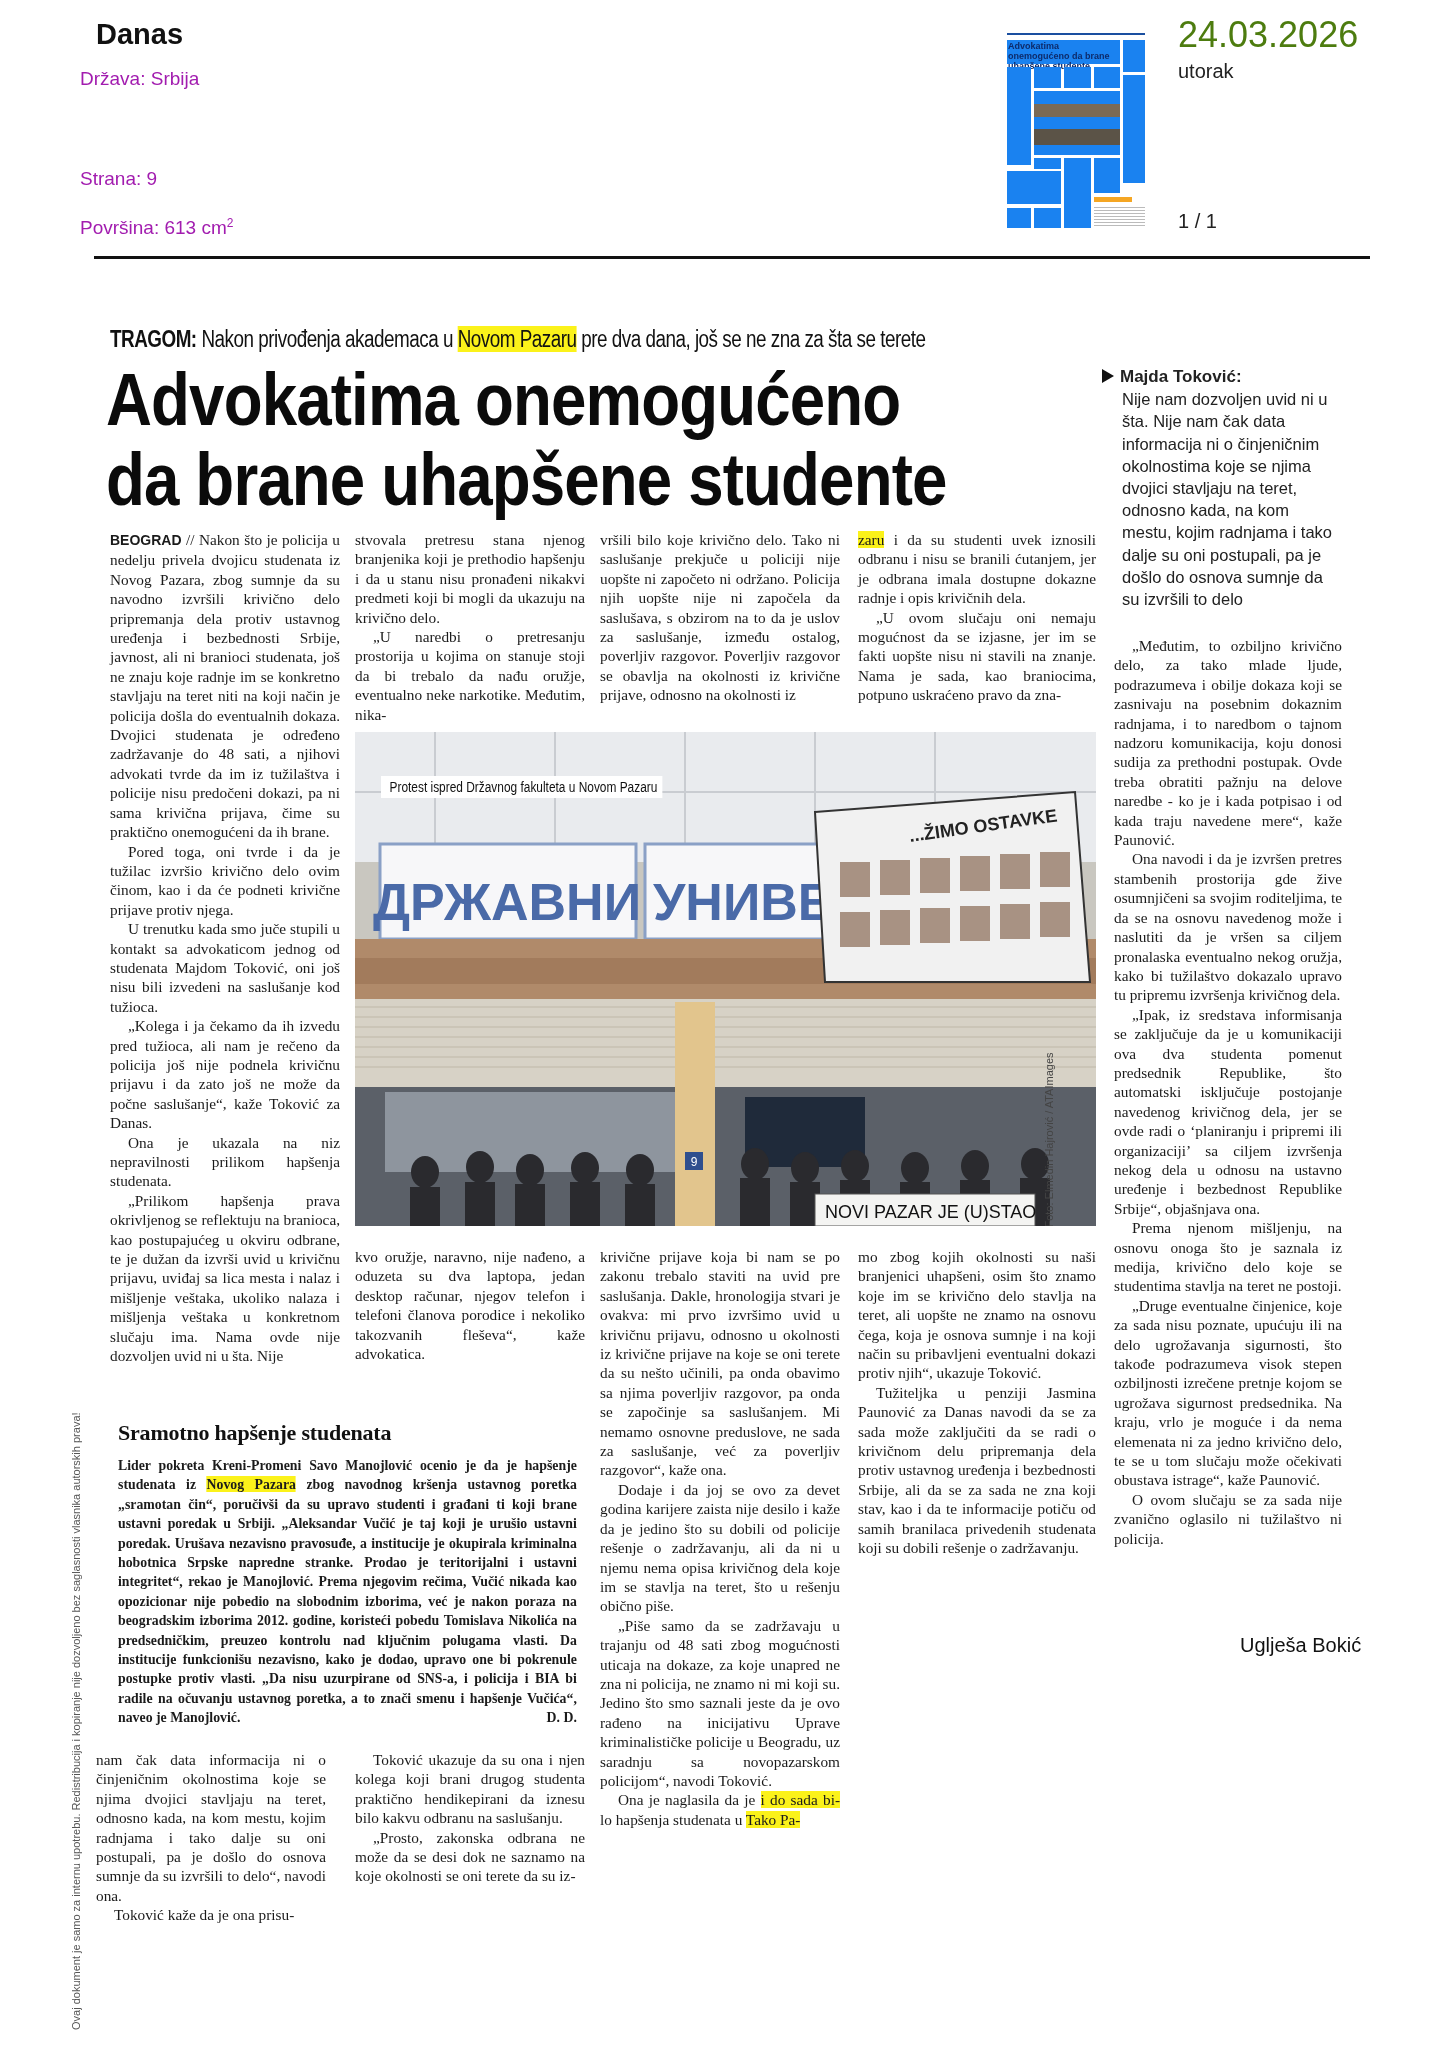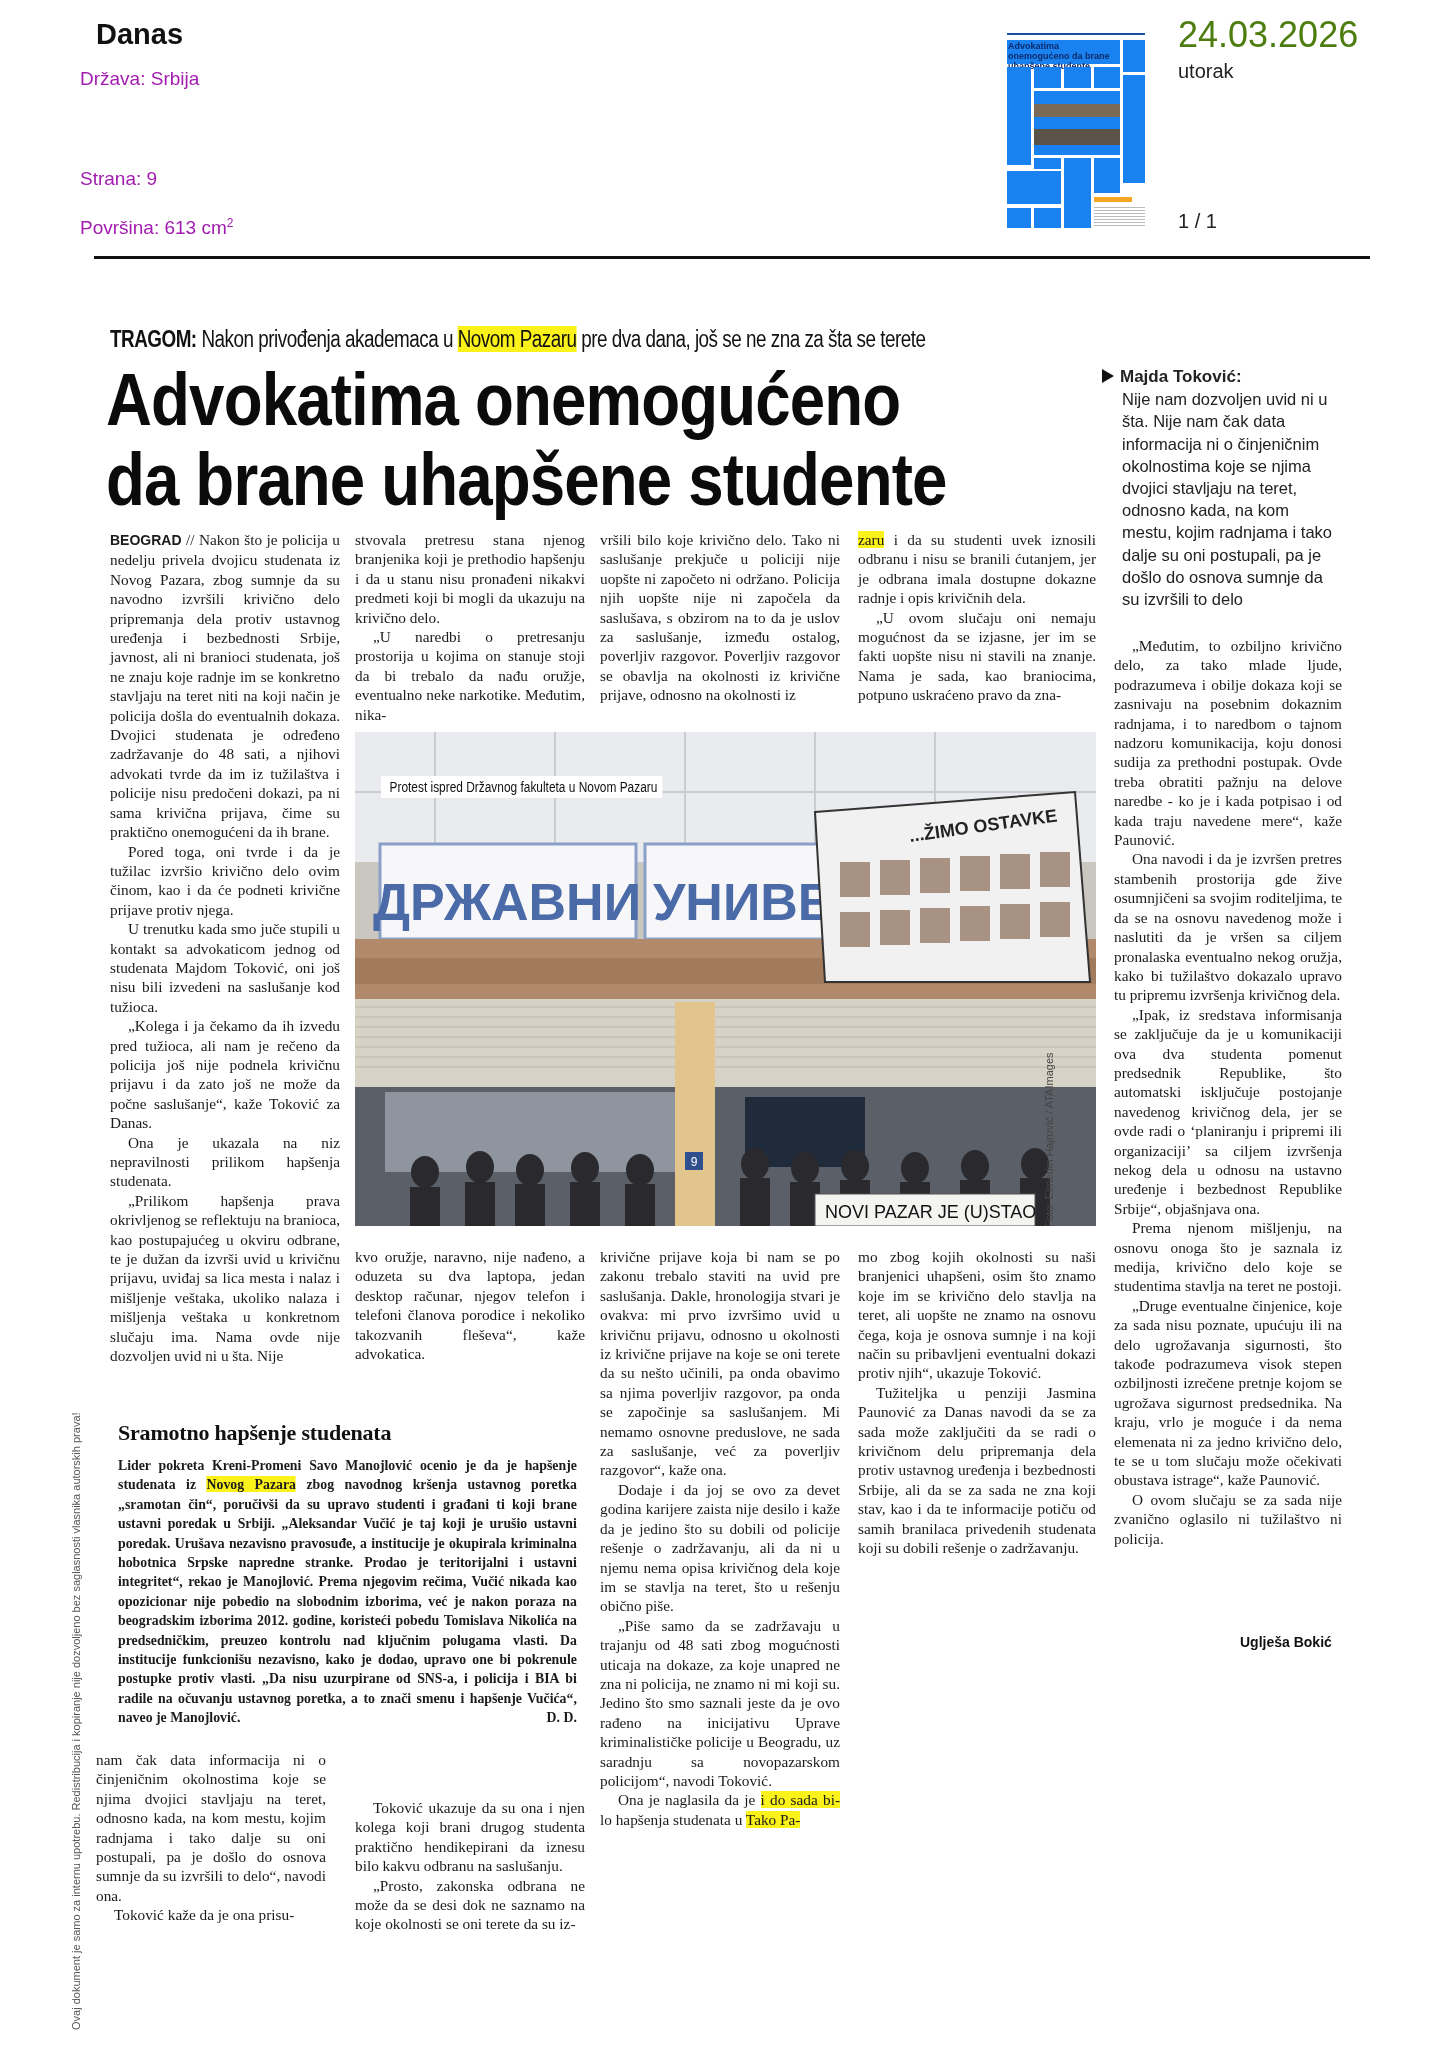--- a/index.html
+++ b/index.html
@@ -30,21 +30,21 @@
   .quote-box .arrow { display:inline-block; width:0; height:0; border-top:7px solid transparent; border-bottom:7px solid transparent; border-left:12px solid #111; margin-right:6px; vertical-align:-1px; }
 
   .photo { left:355px; top:732px; width:741px; height:494px; overflow:hidden; background:#c9c7c0; }
   .photo .caption { position:absolute; left:26px; top:44px; background:#fff; font-family:"Liberation Sans", sans-serif; font-size:14px; padding:3px 6px 3px 10px; transform:scaleX(0.85); transform-origin:left; white-space:nowrap; }
   .photo .credit { position:absolute; right:-40px; bottom:80px; transform:rotate(-90deg); font-size:11px; color:#444; font-family:"Liberation Sans", sans-serif; white-space:nowrap; }
 
   .sidebar-box { left:118px; top:1420px; width:460px; font-family:Liberation Serif, serif; }
   .sidebar-title { font-size:22px; font-weight:900; margin-bottom:10px; letter-spacing:-0.2px; }
   .sidebar-body { font-size:14.4px; line-height:19.4px; font-weight:bold; text-align:justify; color:#1b1b1b; transform:scaleX(0.96); transform-origin:left; width:478px; }
   .sidebar-sig { float:right; }
-  .byline { left:1240px; top:1634px; font-family:"Liberation Sans", sans-serif; font-weight:700; font-size:14px; }
+  .byline { left:1240px; top:1634px; font-family:"Liberation Sans", sans-serif; font-weight:400; font-size:20px; }
   .legal { left:70px; top:2030px; transform:rotate(-90deg); transform-origin:left top; font-family:"Liberation Sans", sans-serif; font-size:11px; color:#555; white-space:nowrap; }
 </style>
 </head>
 <body>
 
 <div class="abs hdr-title">Danas</div>
 <div class="abs hdr-meta" style="top:68px">Država: Srbija</div>
 <div class="abs hdr-meta" style="top:168px">Strana: 9</div>
 <div class="abs hdr-meta" style="top:216px"><span>Površina: 613 cm</span><sup style="font-size:12px">2</sup></div>
 
@@ -222,18 +222,18 @@
 <div class="abs sidebar-box">
   <div class="sidebar-title">Sramotno hapšenje studenata</div>
   <div class="sidebar-body"><span>Lider pokreta Kreni-Promeni Savo Manojlović ocenio je da je hapšenje studenata iz </span><span class="hl">Novog Pazara</span><span> zbog navodnog kršenja ustavnog poretka „sramotan čin“, poručivši da su upravo studenti i građani ti koji brane ustavni poredak u Srbiji. „Aleksandar Vučić je taj koji je urušio ustavni poredak. Urušava nezavisno pravosuđe, a institucije je okupirala kriminalna hobotnica Srpske napredne stranke. Prodao je teritorijalni i ustavni integritet“, rekao je Manojlović. Prema njegovim rečima, Vučić nikada kao opozicionar nije pobedio na slobodnim izborima, već je nakon poraza na beogradskim izborima 2012. godine, koristeći pobedu Tomislava Nikolića na predsedničkim, preuzeo kontrolu nad ključnim polugama vlasti. Da institucije funkcionišu nezavisno, kako je dodao, upravo one bi pokrenule postupke protiv vlasti. „Da nisu uzurpirane od SNS-a, i policija i BIA bi radile na očuvanju ustavnog poretka, a to znači smenu i hapšenje Vučića“, naveo je Manojlović.</span> <span class="sidebar-sig">D. D.</span></div>
 </div>
 
 <div class="col" style="left:96px;top:1750px;width:230px;">
   <p class="noind">nam čak data informacija ni o činjeničnim okolnostima koje se njima dvojici stavljaju na teret, odnosno kada, na kom mestu, kojim radnjama i tako dalje su oni postupali, pa je došlo do osnova sumnje da su izvršili to delo“, navodi ona.</p>
   <p>Toković kaže da je ona prisu-</p>
 </div>
 
-<div class="col" style="left:355px;top:1750px;width:230px;margin-top:48px;">
+<div class="col" style="left:355px;top:1750px;width:230px;">
   <p>Toković ukazuje da su ona i njen kolega koji brani drugog studenta praktično hendikepirani da iznesu bilo kakvu odbranu na saslušanju.</p>
   <p>„Prosto, zakonska odbrana ne može da se desi dok ne saznamo na koje okolnosti se oni terete da su iz-</p>
 </div>
 
 <div class="abs legal">Ovaj dokument je samo za internu upotrebu. Redistribucija i kopiranje nije dozvoljeno bez saglasnosti vlasnika autorskih prava!</div>
 
 </body></html>

